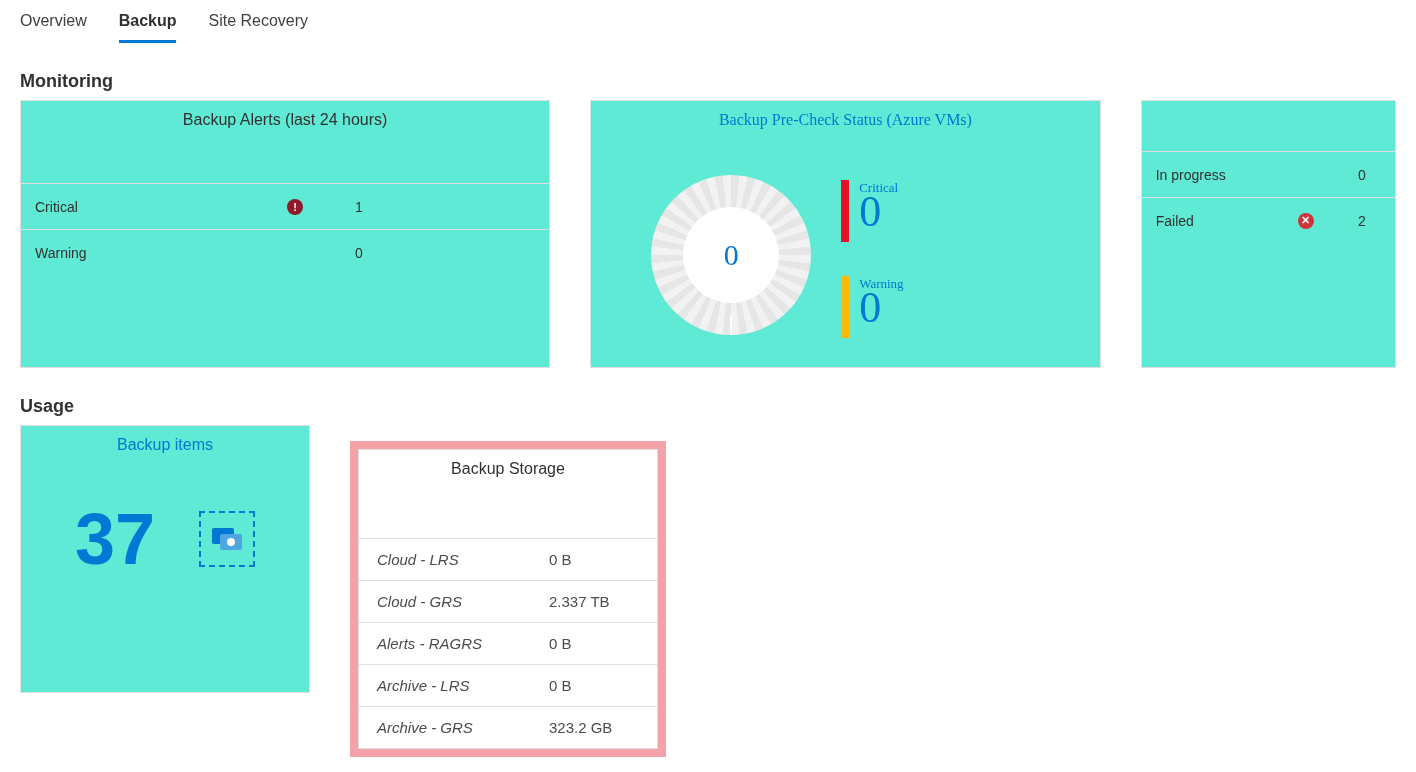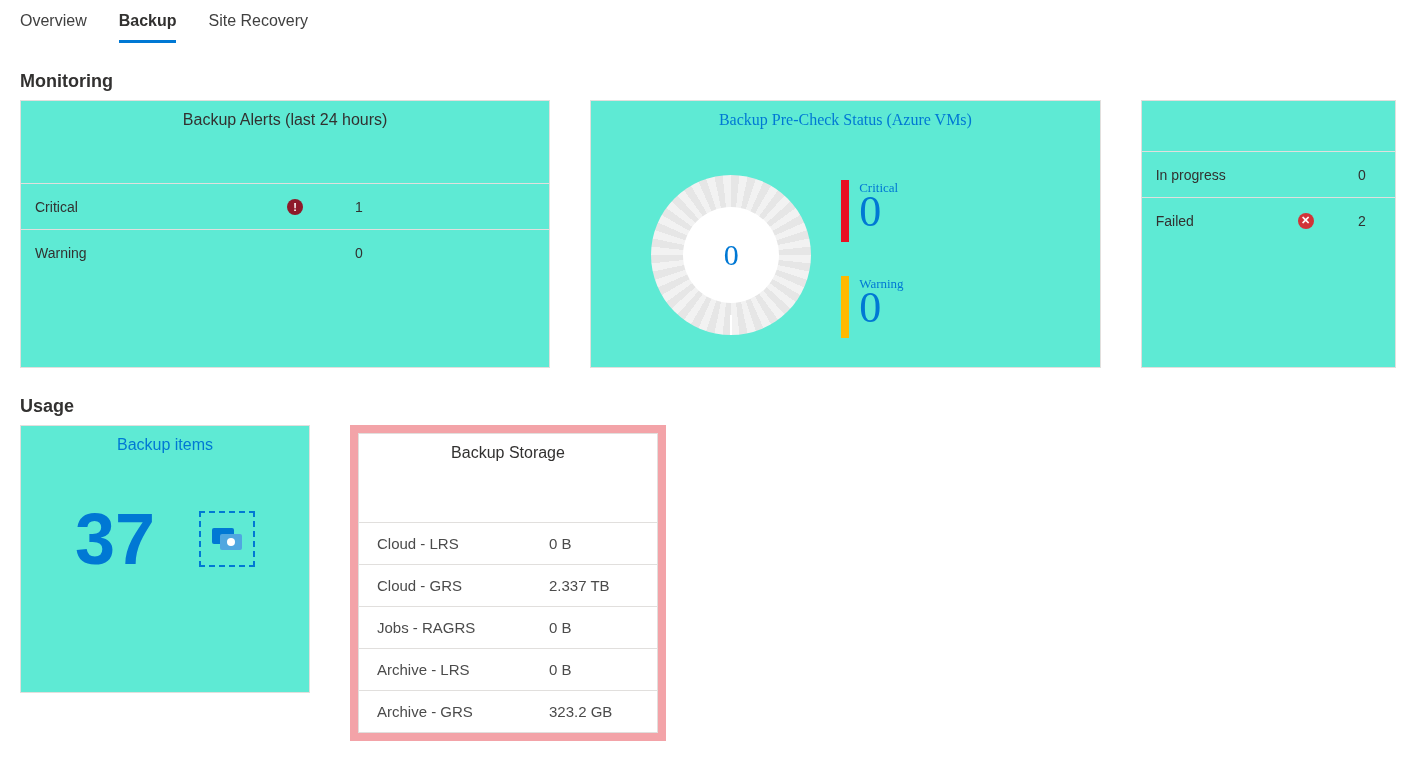--- a/index.html
+++ b/index.html
@@ -108,28 +108,29 @@
   .items-card { width:290px; height:268px; text-align:center; }
   .items-body { display:flex; align-items:center; justify-content:center; gap:44px; padding-top:40px;}
   .big-num { font-size:72px; font-weight:700; color:#0078d4; }
   .icon-box {
     width:56px; height:56px; border:2px dashed #0078d4;
     display:flex; align-items:center; justify-content:center;
   }
   .storage-card-wrap {
     border: 8px solid #f3a3a8;
     padding:0;
+    margin-top:16px;
   }
   .storage-card { width:300px; border:1px solid #e1dfdd; }
   .storage-row {
     display:flex; border-top:1px solid #e1dfdd;
     padding: 12px 18px; font-size:15px; color:#4b4b4b;
   }
   .storage-row:first-of-type { border-top:1px solid #e1dfdd; }
-  .storage-row .sl { flex:1; }
+  .storage-row .sl { flex:1;font-style:italic; }
   .storage-row .sv { flex:0 0 90px; }
   .storage-header-space { height:56px; }
 </style>
 </head>
 <body>
 
 <div class="tabs">
   <div class="tab">Overview</div>
   <div class="tab active">Backup</div>
   <div class="tab">Site Recovery</div>
@@ -223,21 +224,21 @@
       <div class="storage-header-space"></div>
       <div class="storage-row">
         <div class="sl">Cloud - LRS</div>
         <div class="sv">0 B</div>
       </div>
       <div class="storage-row">
         <div class="sl">Cloud - GRS</div>
         <div class="sv">2.337 TB</div>
       </div>
       <div class="storage-row">
-        <div class="sl">Jobs - RAGRS</div>
+        <div class="sl">Alerts - RAGRS</div>
         <div class="sv">0 B</div>
       </div>
       <div class="storage-row">
         <div class="sl">Archive - LRS</div>
         <div class="sv">0 B</div>
       </div>
       <div class="storage-row">
         <div class="sl">Archive - GRS</div>
         <div class="sv">323.2 GB</div>
       </div>

